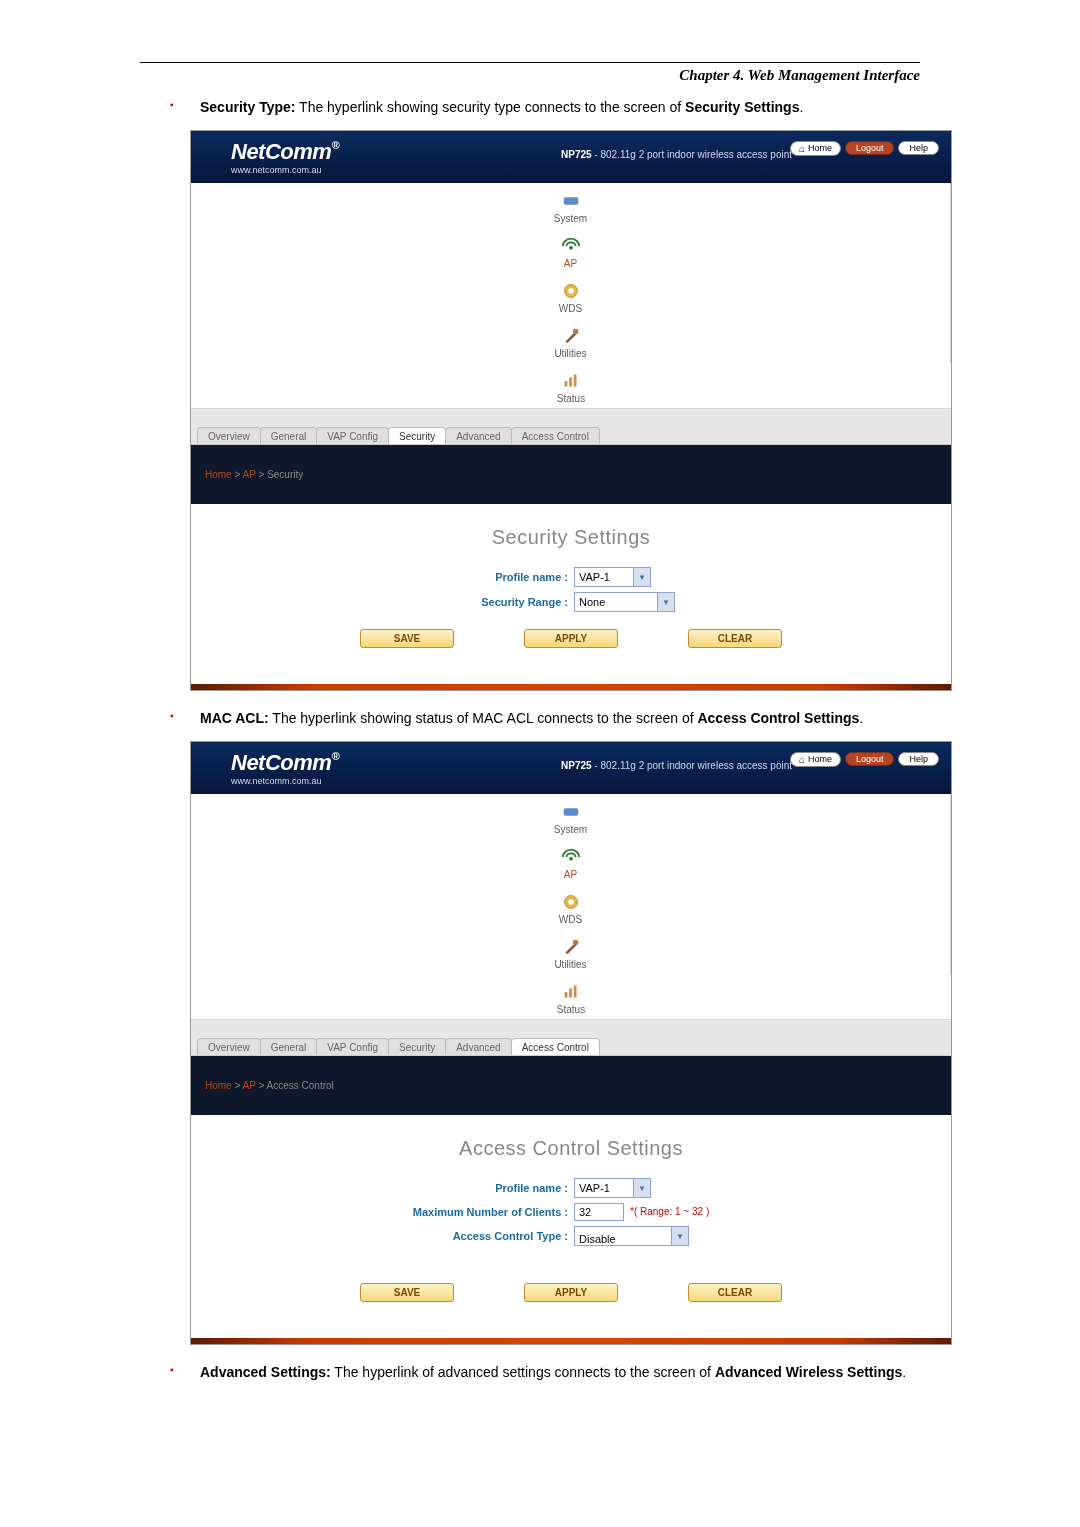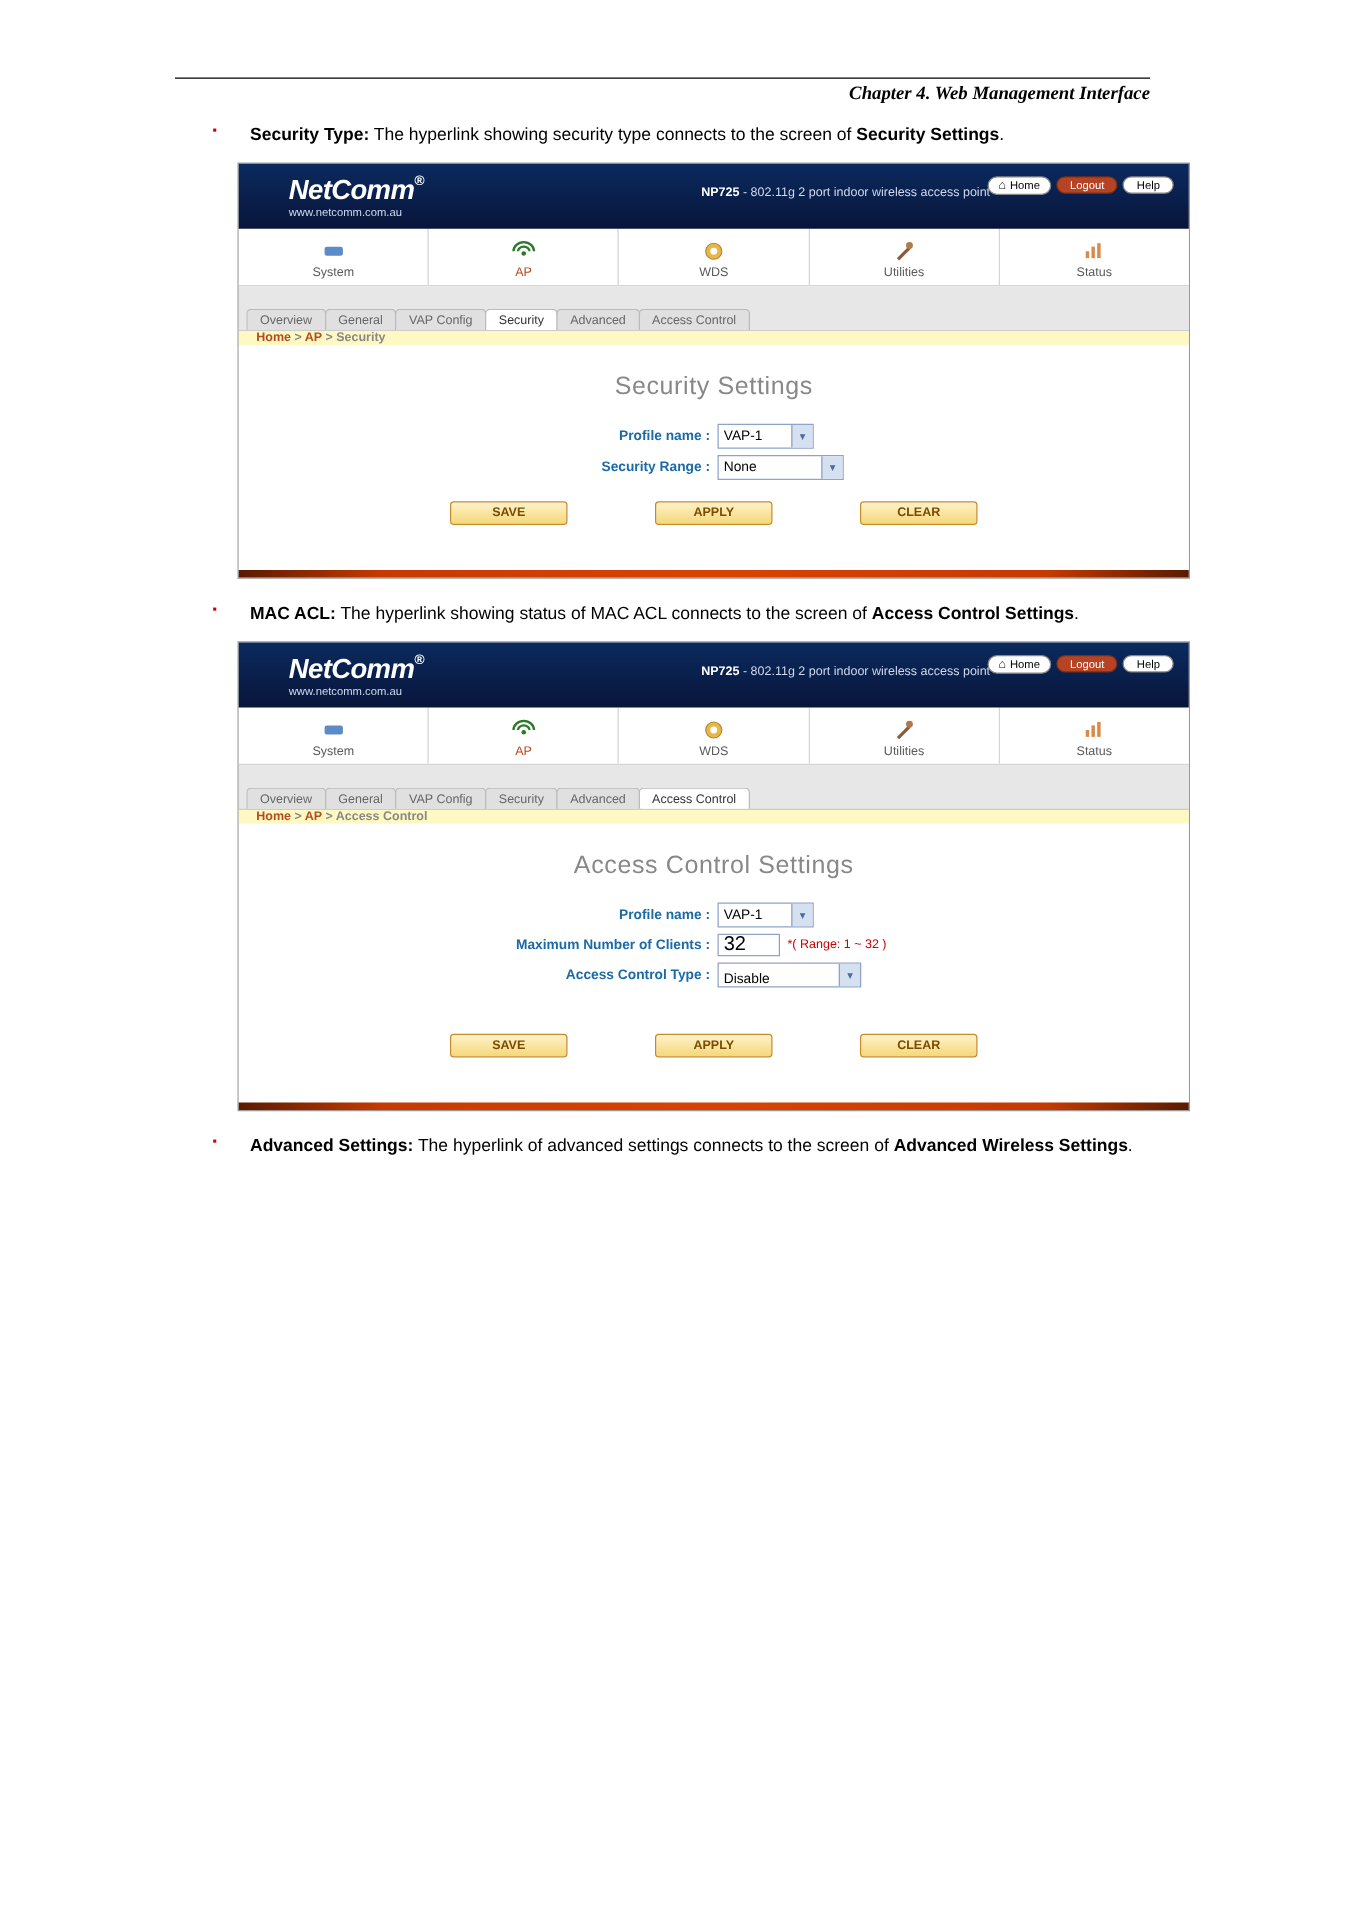--- a/index.html
+++ b/index.html
@@ -79,21 +79,21 @@
   .panel-topbtns {
     position: absolute;
     right: 12px; top: 10px;
     display: flex; gap: 4px; align-items:center;
   }
   .homebtn { background:#fff; color:#000; border-radius:8px; padding:1px 8px; font-size:9px; border:1px solid #888; display:flex; align-items:center; gap:3px;}
   .homebtn::before{content:"⌂"; font-size:10px;}
   .pillbtn { background:#b64424; color:#fff; border-radius:8px; padding:1px 10px; font-size:9px; border:1px solid #7a2e17;}
   .helpbtn { background:#fff; color:#000; border-radius:8px; padding:1px 10px; font-size:9px; border:1px solid #888;}
   
-  .navrow { display:flex; border-bottom:1px solid #d5d5d5; background:#fff;}
+  .navrow { display:flex; border-bottom:1px solid #d5d5d5; background:#fff;flex-direction:column;}
   .navcell {
     flex:1; text-align:center; padding: 6px 0 4px;
     border-right:1px solid #d5d5d5;
     font-size: 10px;
     color:#5a5a5a;
   }
   .navcell:last-child{border-right:none;}
   .navcell.active { color:#b54a1e; }
   .navicon { height: 24px; display:flex; align-items:center; justify-content:center; }
   .navicon svg { width:22px; height:22px; }
@@ -112,25 +112,24 @@
     border-bottom:none;
     border-top-left-radius:4px;
     border-top-right-radius:4px;
     background:#e0e0e0;
     color:#666;
     margin-right:-1px;
   }
   .tab.active { background:#fff; color:#333; position:relative; z-index:2; }
   
   .crumb {
-    background:#fef9c3;
-    padding:0 14px;
+    background:#0f172a;
+    padding:24px 14px;
     font-size:10px;
     color:#888;
-    font-weight:bold;
   }
   .crumb a{ color:#b54a1e; text-decoration:none; }
   
   .content {
     background:#fff;
     padding: 18px 20px 22px;
     text-align:center;
   }
   .content h2 {
     font-weight:normal;
@@ -152,21 +151,21 @@
   .dropdown .ddval{ padding:0 4px; min-width:50px; text-align:left; }
   .dropdown .ddarr{
     background:#d5e0f0;
     width:16px; height:100%;
     display:flex; align-items:center; justify-content:center;
     border-left:1px solid #8fa3c8;
     color:#4a6aa0;
     font-size:9px;
   }
   .textinput{
-    border:1px solid #8fa3c8; height:16px; padding:0 4px; font-size:16px; width:40px; text-align:left; background:#fff;
+    border:1px solid #8fa3c8; height:16px; padding:0 4px; font-size:11px; width:40px; text-align:left; background:#fff;
   }
   .hint { color:#c00; font-size:10px;}
   
   .actions { display:flex; justify-content:center; gap:70px; padding:12px 0 14px; }
   .actbtn {
     width:92px;
     padding:3px 0;
     text-align:center;
     font-size:10px;
     font-weight:bold;

